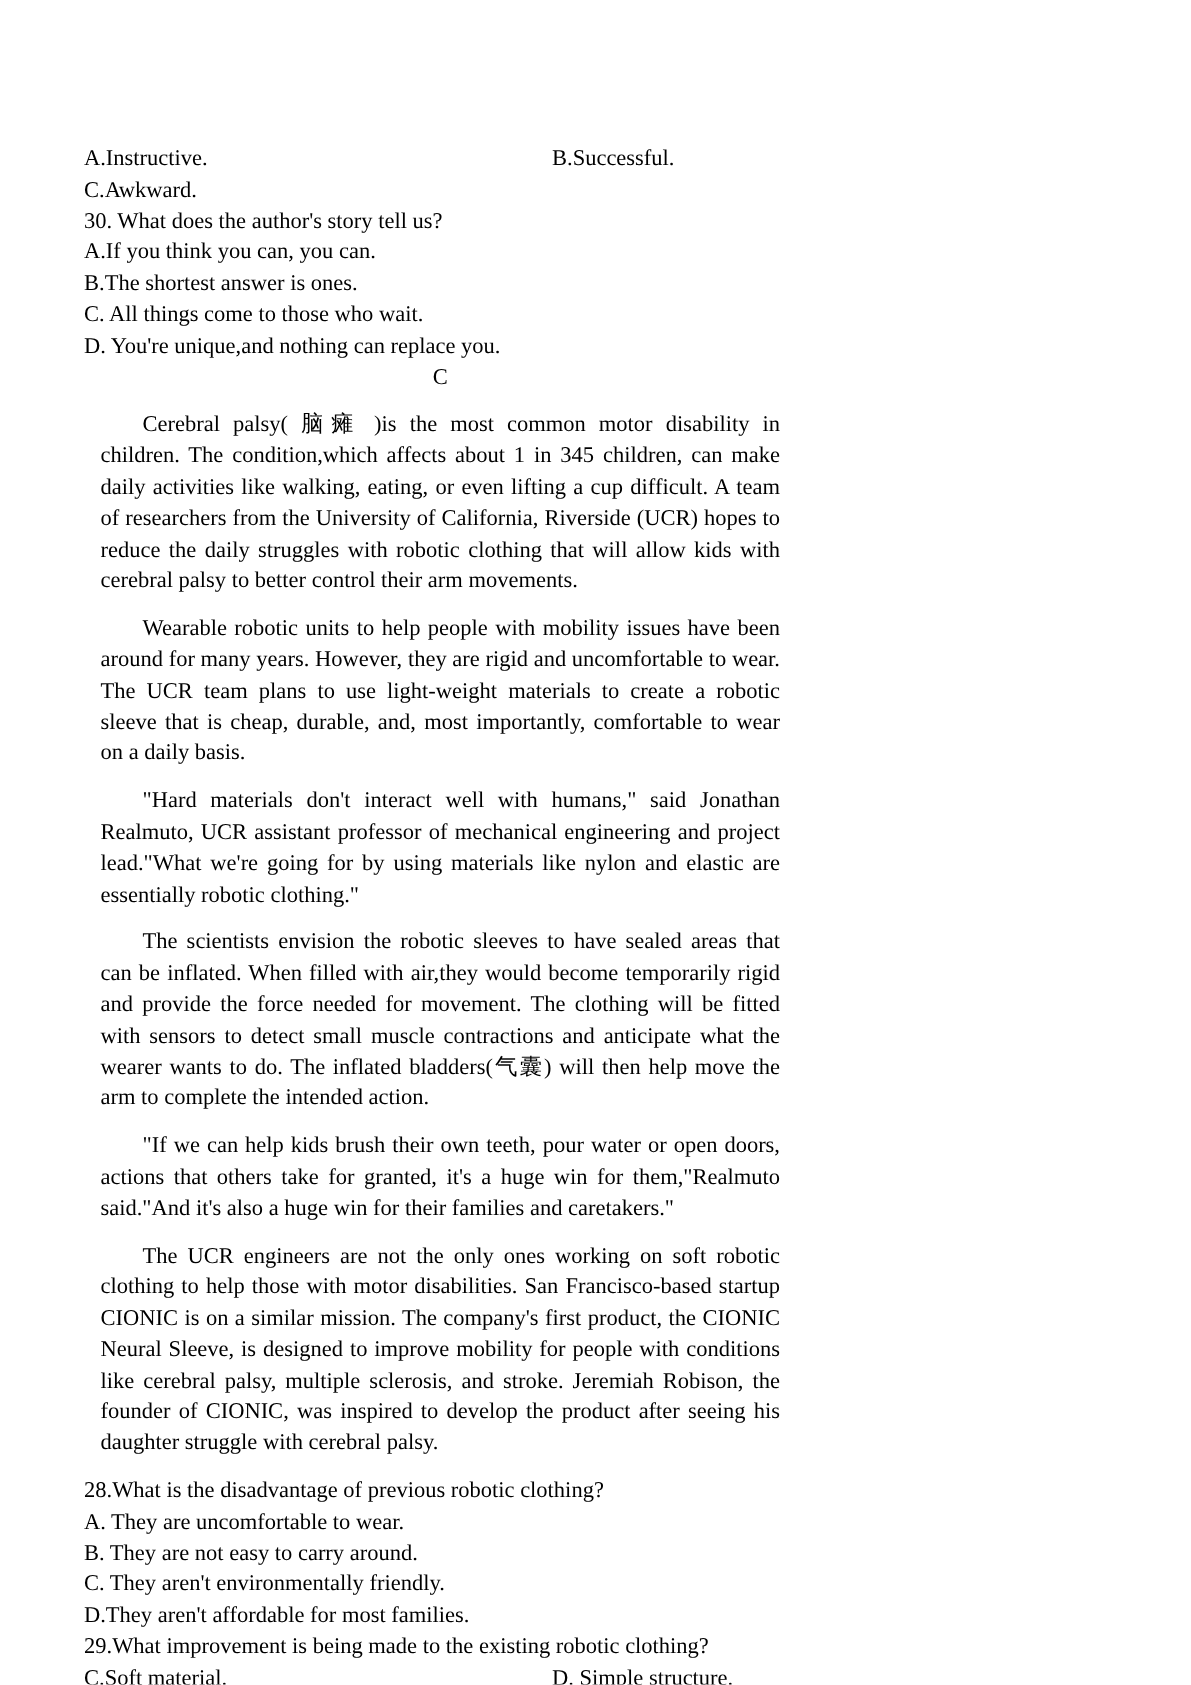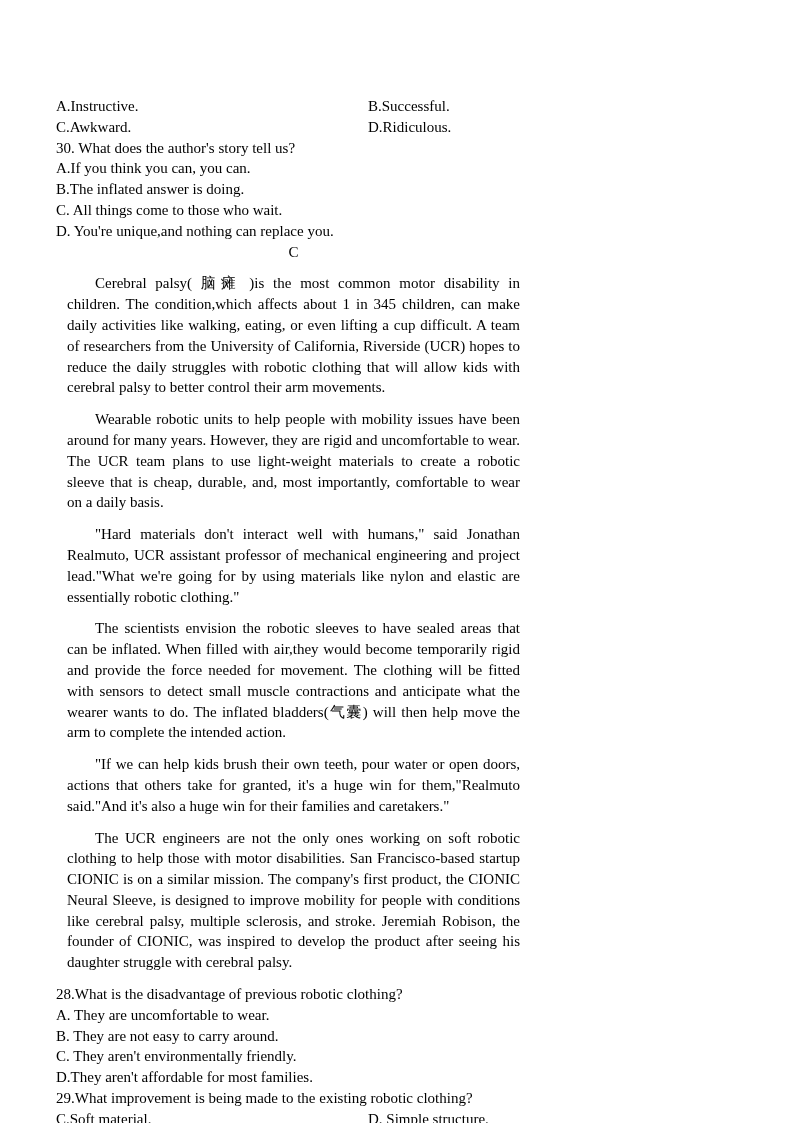--- a/index.html
+++ b/index.html
@@ -48,26 +48,25 @@
 <body>
 
 <div class="page">
 
   <div class="line pair">
     <span class="col-left">A.Instructive.</span>
     <span class="col-right">B.Successful.</span>
   </div>
   <div class="line pair">
     <span class="col-left">C.Awkward.</span>
-    <span class="col-right">D.Ridiculous.</span>
   </div>
 
   <div class="line">30. What does the author's story tell us?</div>
   <div class="line">A.If you think you can, you can.</div>
-  <div class="line">B.The inflated answer is doing.</div>
+  <div class="line">B.The shortest answer is ones.</div>
   <div class="line">C. All things come to those who wait.</div>
   <div class="line">D. You're unique,and nothing can replace you.</div>
 
   <div class="line section-label">C</div>
 
   <p class="para">Cerebral palsy( 脑瘫 )is the most common motor disability in children. The condition,which affects about 1 in 345 children, can make daily activities like walking, eating, or even lifting a cup difficult. A team of researchers from the University of California, Riverside (UCR) hopes to reduce the daily struggles with robotic clothing that will allow kids with cerebral palsy to better control their arm movements.</p>
   <p class="para">Wearable robotic units to help people with mobility issues have been around for many years. However, they are rigid and uncomfortable to wear. The UCR team plans to use light-weight materials to create a robotic sleeve that is cheap, durable, and, most importantly, comfortable to wear on a daily basis.</p>
   <p class="para">"Hard materials don't interact well with humans," said Jonathan Realmuto, UCR assistant professor of mechanical engineering and project lead."What we're going for by using materials like nylon and elastic are essentially robotic clothing."</p>
   <p class="para">The scientists envision the robotic sleeves to have sealed areas that can be inflated. When filled with air,they would become temporarily rigid and provide the force needed for movement. The clothing will be fitted with sensors to detect small muscle contractions and anticipate what the wearer wants to do. The inflated bladders(气囊) will then help move the arm to complete the intended action.</p>
   <p class="para">"If we can help kids brush their own teeth, pour water or open doors, actions that others take for granted, it's a huge win for them,"Realmuto said."And it's also a huge win for their families and caretakers."</p>

